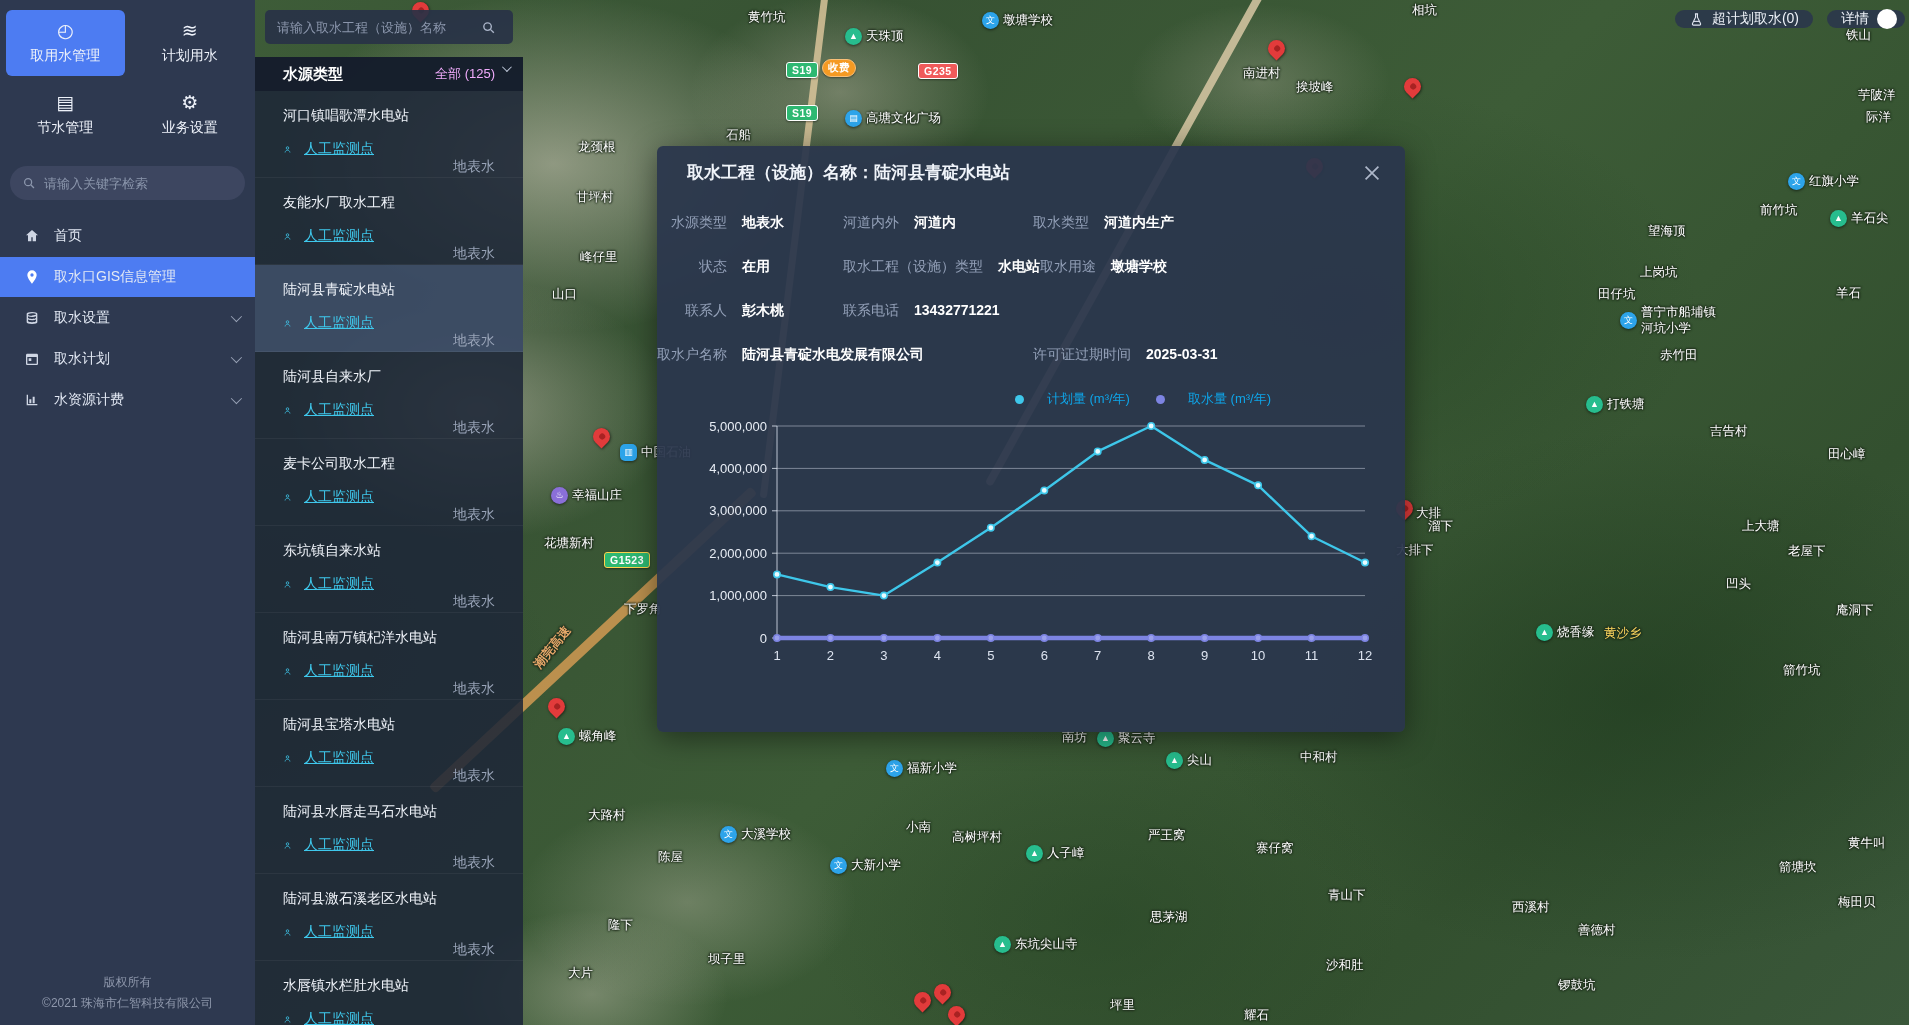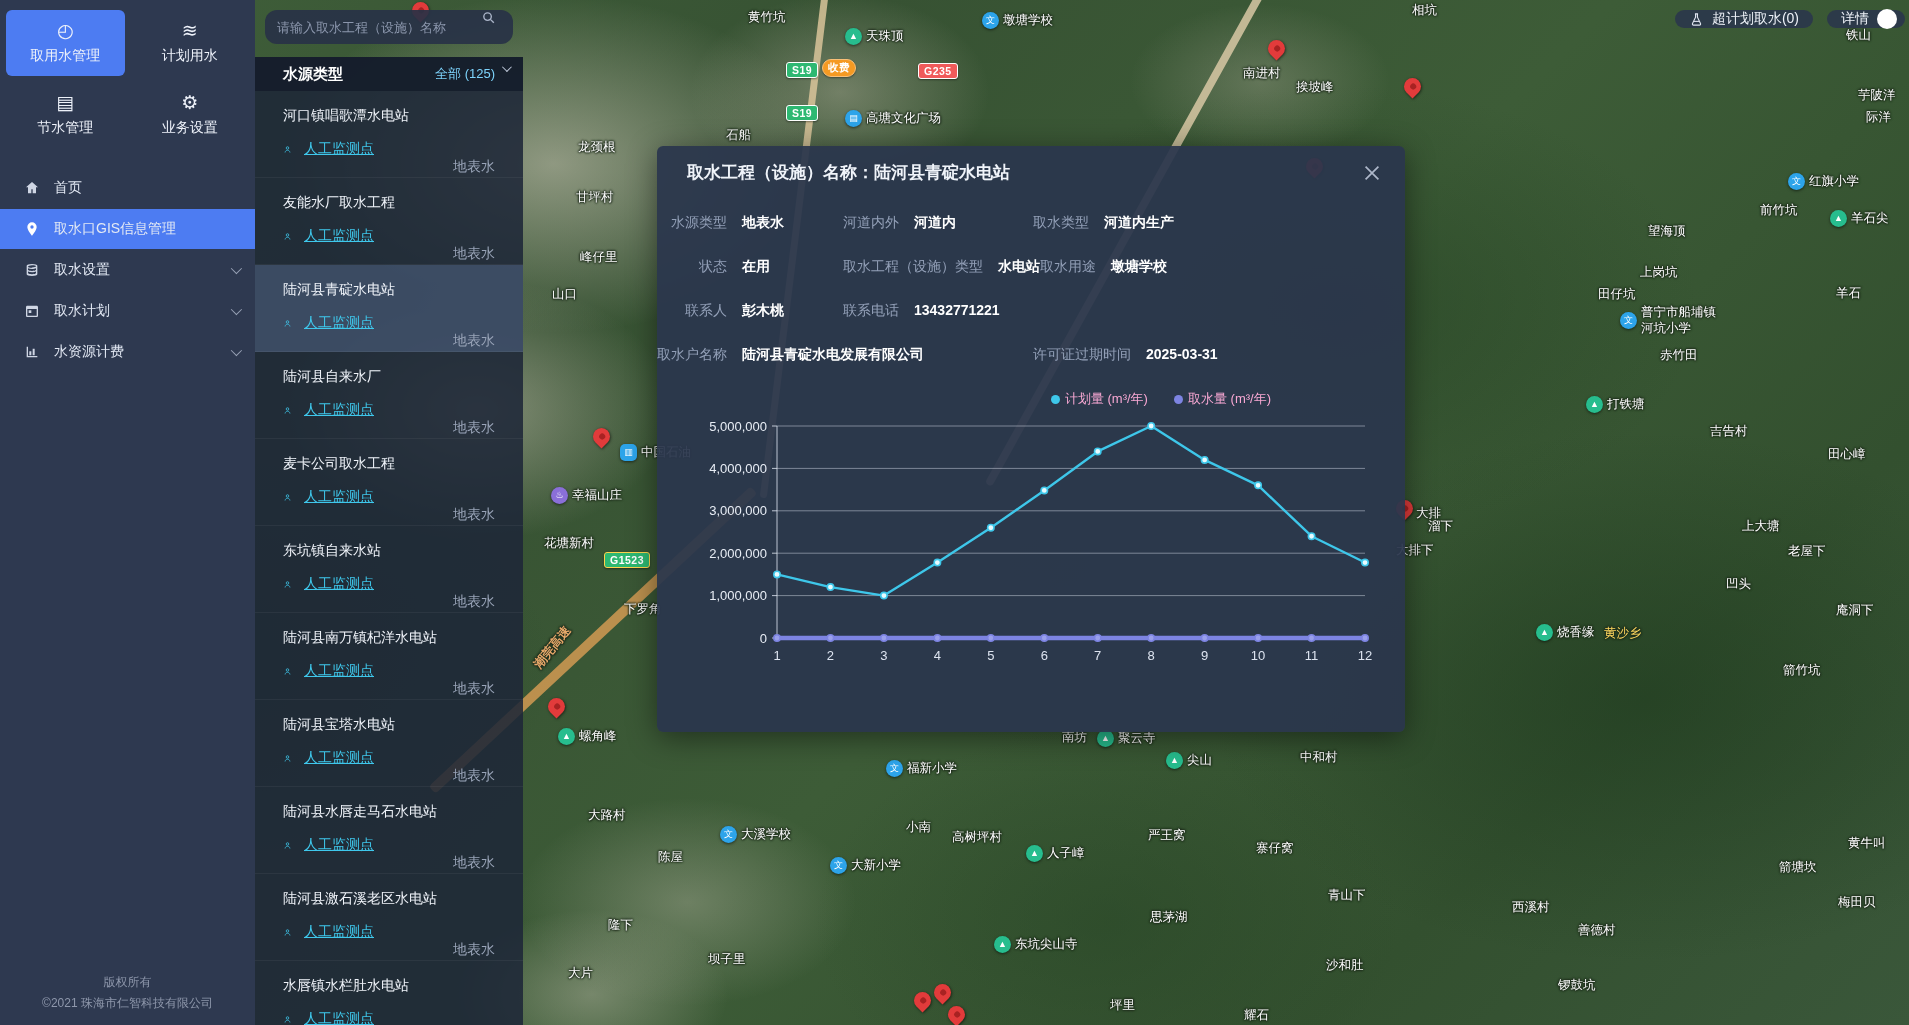--- a/index.html
+++ b/index.html
@@ -77,32 +77,32 @@
   .menu-item.active { background:#4d7cf2; }
   .menu-item.active .mi-ic svg { fill:#fff; }
   .menu-item .chev { margin-left:auto; width:8px; height:8px; border-right:1.6px solid #97a1b5;
     border-bottom:1.6px solid #97a1b5; transform:rotate(45deg) translateY(-2px); }
   .side-footer { position:absolute; bottom:10px; left:0; right:0; text-align:center;
     color:#8e97ab; font-size:12px; line-height:1.8; }
 
   
   #list-panel { position:absolute; left:255px; top:0; bottom:0; width:268px; z-index:20; }
   .lp-search { position:absolute; left:10px; right:10px; top:10px; height:34px;
-    background:rgba(40,50,70,.92); border-radius:12px; display:flex; 
+    background:rgba(40,50,70,.92); border-radius:5px; display:flex; align-items:center;
     padding:0 17px 0 12px; }
   .lp-search input { flex:1; background:transparent; border:none; outline:none;
     color:#dfe5f0; font-size:13px; }
   .lp-search input::placeholder { color:#8b96ac; }
   .lp-search svg { width:15px; height:15px; color:#aab4c8; flex:none; }
   .lp-body { position:absolute; left:0; right:0; top:57px; bottom:0;
     background:rgba(30,39,56,.88); overflow:hidden; }
   .lp-header { height:34px; background:rgba(20,28,42,.85); display:flex; align-items:center;
     padding:0 14px 0 28px; }
   .lp-title { color:#fff; font-size:15px; font-weight:bold; }
-  .lp-filter { margin-left:auto; color:#7dd3fc; font-size:13px; display:flex;
+  .lp-filter { margin-left:auto; color:#f0abfc; font-size:13px; display:flex;
     align-items:flex-start; gap:7px; cursor:pointer; }
   .lp-filter .chev { width:7px; height:7px; border-right:1.5px solid #b9c2d4;
     border-bottom:1.5px solid #b9c2d4; transform:rotate(45deg) translateY(-2px); }
   .lp-item { height:87px; border-bottom:1px solid rgba(255,255,255,.05);
     padding:16px 0 0 28px; position:relative; cursor:pointer; }
   .lp-item.selected { background:rgba(92,112,150,.45); }
   .lp-name { color:#f0f4fa; font-size:14px; }
   .lp-row2 { margin-top:15px; display:flex; align-items:center; }
   .lp-row2 svg { width:15px; height:15px; color:#3fc8ec; margin-right:6px; }
   .lp-mon { color:#3fc8ec; font-size:14px; text-decoration:underline; }
@@ -128,21 +128,21 @@
   .cell { display:flex; white-space:nowrap; align-items:baseline; }
   .cell .lbl { color:#93a0b8; }
   .cell .val { color:#fff; font-weight:bold; margin-left:15px; }
   .cell.c1 { flex:0 0 186px; } .cell.c1 .lbl { min-width:70px; text-align:right; }
   .cell.c2 { flex:0 0 190px; }
   .cell.c3 { flex:1 1 auto; }
   .cell.grow { flex:1 1 auto; } .cell.grow .lbl { min-width:70px; text-align:right; }
   .cell.c3v { flex:0 0 342px; }
   .m-chart { padding:0 24px; }
   #legend { display:flex; justify-content:flex-end; gap:26px; margin:6px 110px 4px 0; }
-  .lg-item { display:flex; align-items:center; gap:5px; color:#f9a8d4; font-size:13px; }
+  .lg-item { display:flex; align-items:center; gap:23px; color:#0ea5e9; font-size:13px; }
   .lg-dot { width:9px; height:9px; border-radius:50%; }
 
   
 </style>
 </head>
 <body>
 
 <div id="map">
   <div class="road" id="road-s19"></div>
   <div class="road" id="road-g235"></div>
@@ -418,20 +418,27 @@
       </div>
       <div class="tile">
         <span class="t-ic">▤</span>
         <span class="t-lb">节水管理</span>
       </div>
       <div class="tile">
         <span class="t-ic">⚙</span>
         <span class="t-lb">业务设置</span>
       </div>
     </div>
+  <div class="side-search">
+    <svg viewBox="0 0 24 24" fill="none" stroke="currentColor" stroke-width="2.2">
+        <circle cx="10.5" cy="10.5" r="6"></circle>
+        <path d="M15 15l5.5 5.5"></path>
+      </svg>
+    <input placeholder="请输入关键字检索" style="">
+  </div>
   <nav id="side-menu">
       <div class="menu-item">
         <span class="mi-ic"><svg viewBox="0 0 24 24">
             <path d="M12 3l9 8h-3v9h-5v-6h-2v6H6v-9H3z"></path>
           </svg></span>
         <span class="mi-lb">首页</span>
       </div>
       <div class="menu-item active">
         <span class="mi-ic"><svg viewBox="0 0 24 24">
             <path d="M12 2a7 7 0 0 0-7 7c0 5 7 13 7 13s7-8 7-13a7 7 0 0 0-7-7zm0 9.5A2.5 2.5 0 1 1 14.5 9 2.5 2.5 0 0 1 12 11.5z"></path>

